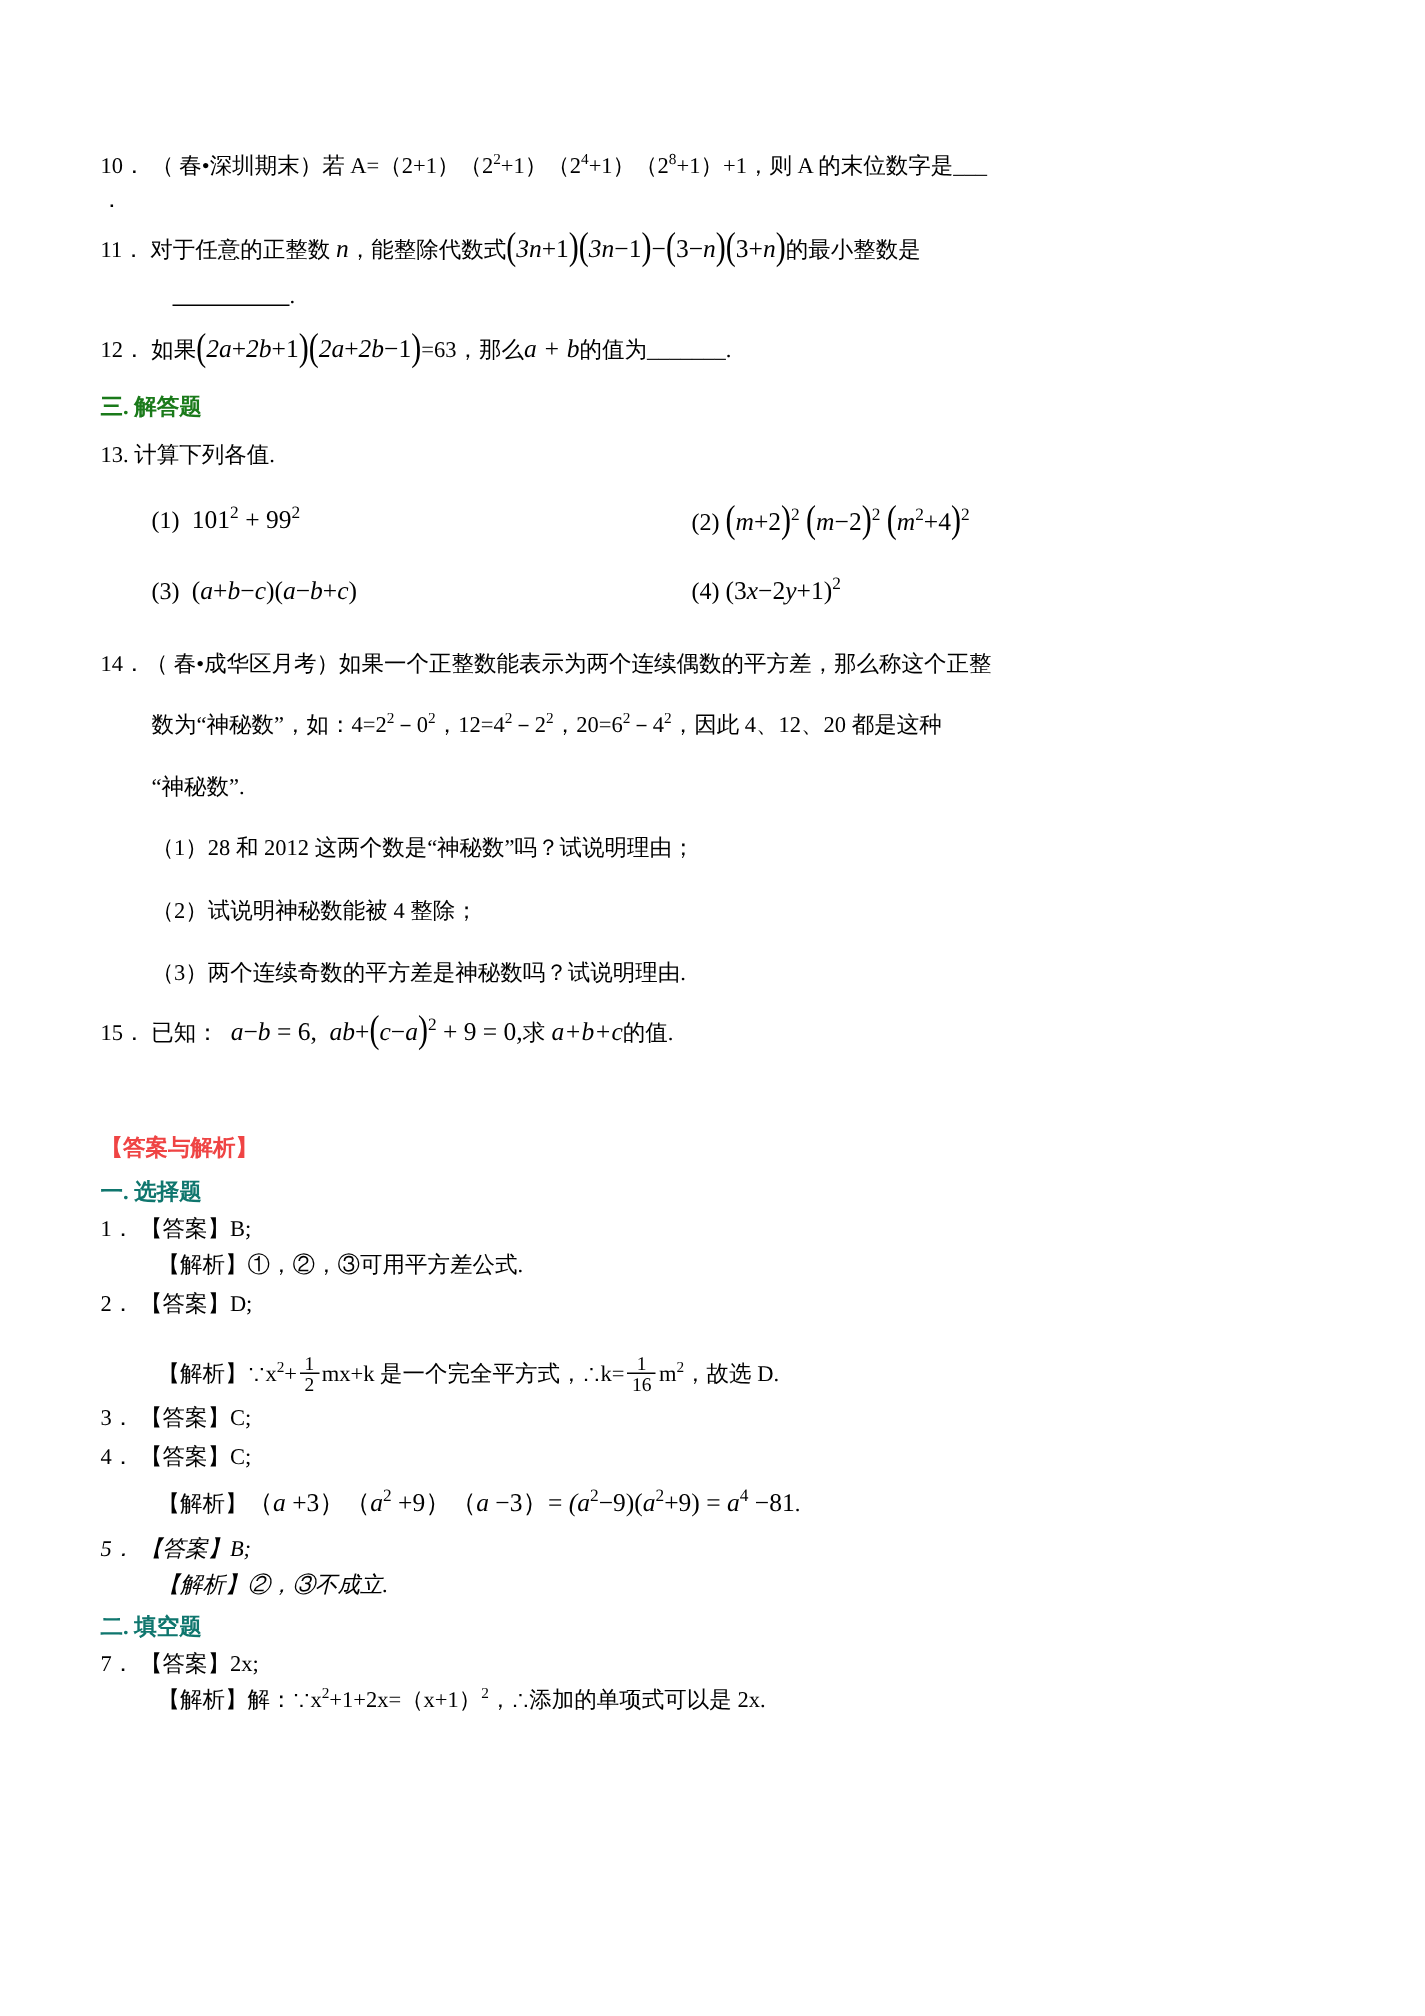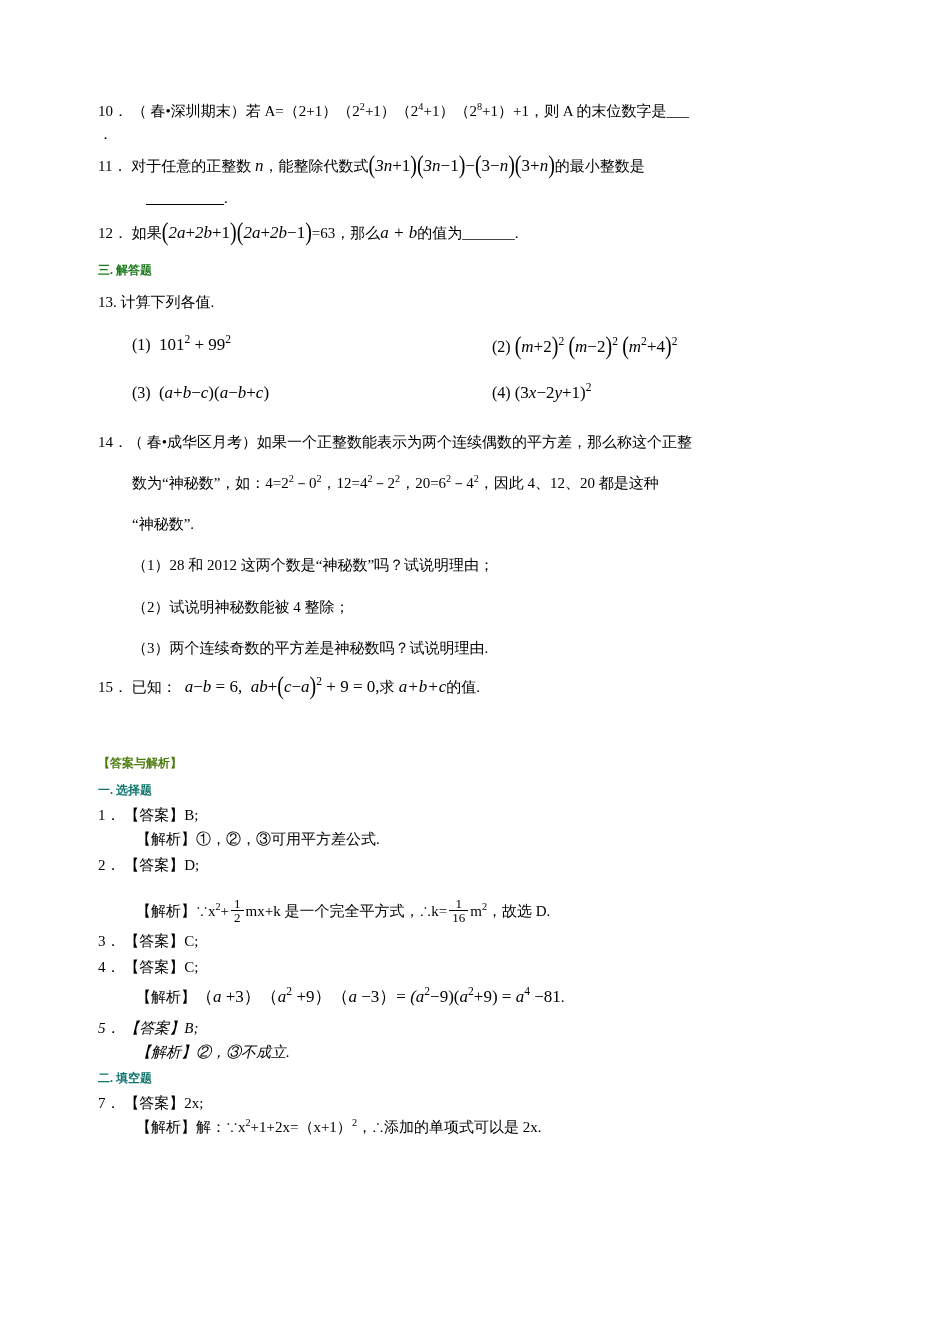--- a/index.html
+++ b/index.html
@@ -6,42 +6,42 @@
   body{
     width:950px;
     background:#ffffff;
     font-family:"Liberation Serif", serif;
     color:#000000;
   }
   .page{
     width:789px;
     min-height:1344px;
     box-sizing:border-box;
-    padding:100px 80px 40px 98px;
+    padding:100px 80px 40px 67px;
     position:relative;
   }
   .q{
     font-size:15px;
     line-height:1.55;
     margin:0 0 6px 0;
     position:relative;
   }
   .blk{display:block;}
   .ind{margin-left:34px;margin-top:18px;}
   .ind2{margin-left:48px;}
   .mathit{font-family:"Liberation Serif", serif;font-style:italic;}
   .big{font-size:17px;}
   sup{font-size:.68em;vertical-align:super;line-height:0;}
   .sec-head{
     font-weight:bold;
-    font-size:12px;
+    font-size:15px;
     margin:16px 0 10px 0;
   }
   .green{color:#1a7a1a;}
-  .green-b{color:#4d7c0f;font-weight:bold;}
+  .green-b{color:#ef4444;font-weight:bold;}
   .blue-b{color:#0f766e;font-weight:bold;}
   .gap-l{display:inline-block;border-bottom:1px solid #000;width:78px;vertical-align:-2px;}
   .row2{display:flex;}
   .row2 > div{flex:0 0 auto;}
   .col-a{width:270px;}
   .frac{
     display:inline-block;
     vertical-align:-0.55em;
     text-align:center;
     font-size:13px;

